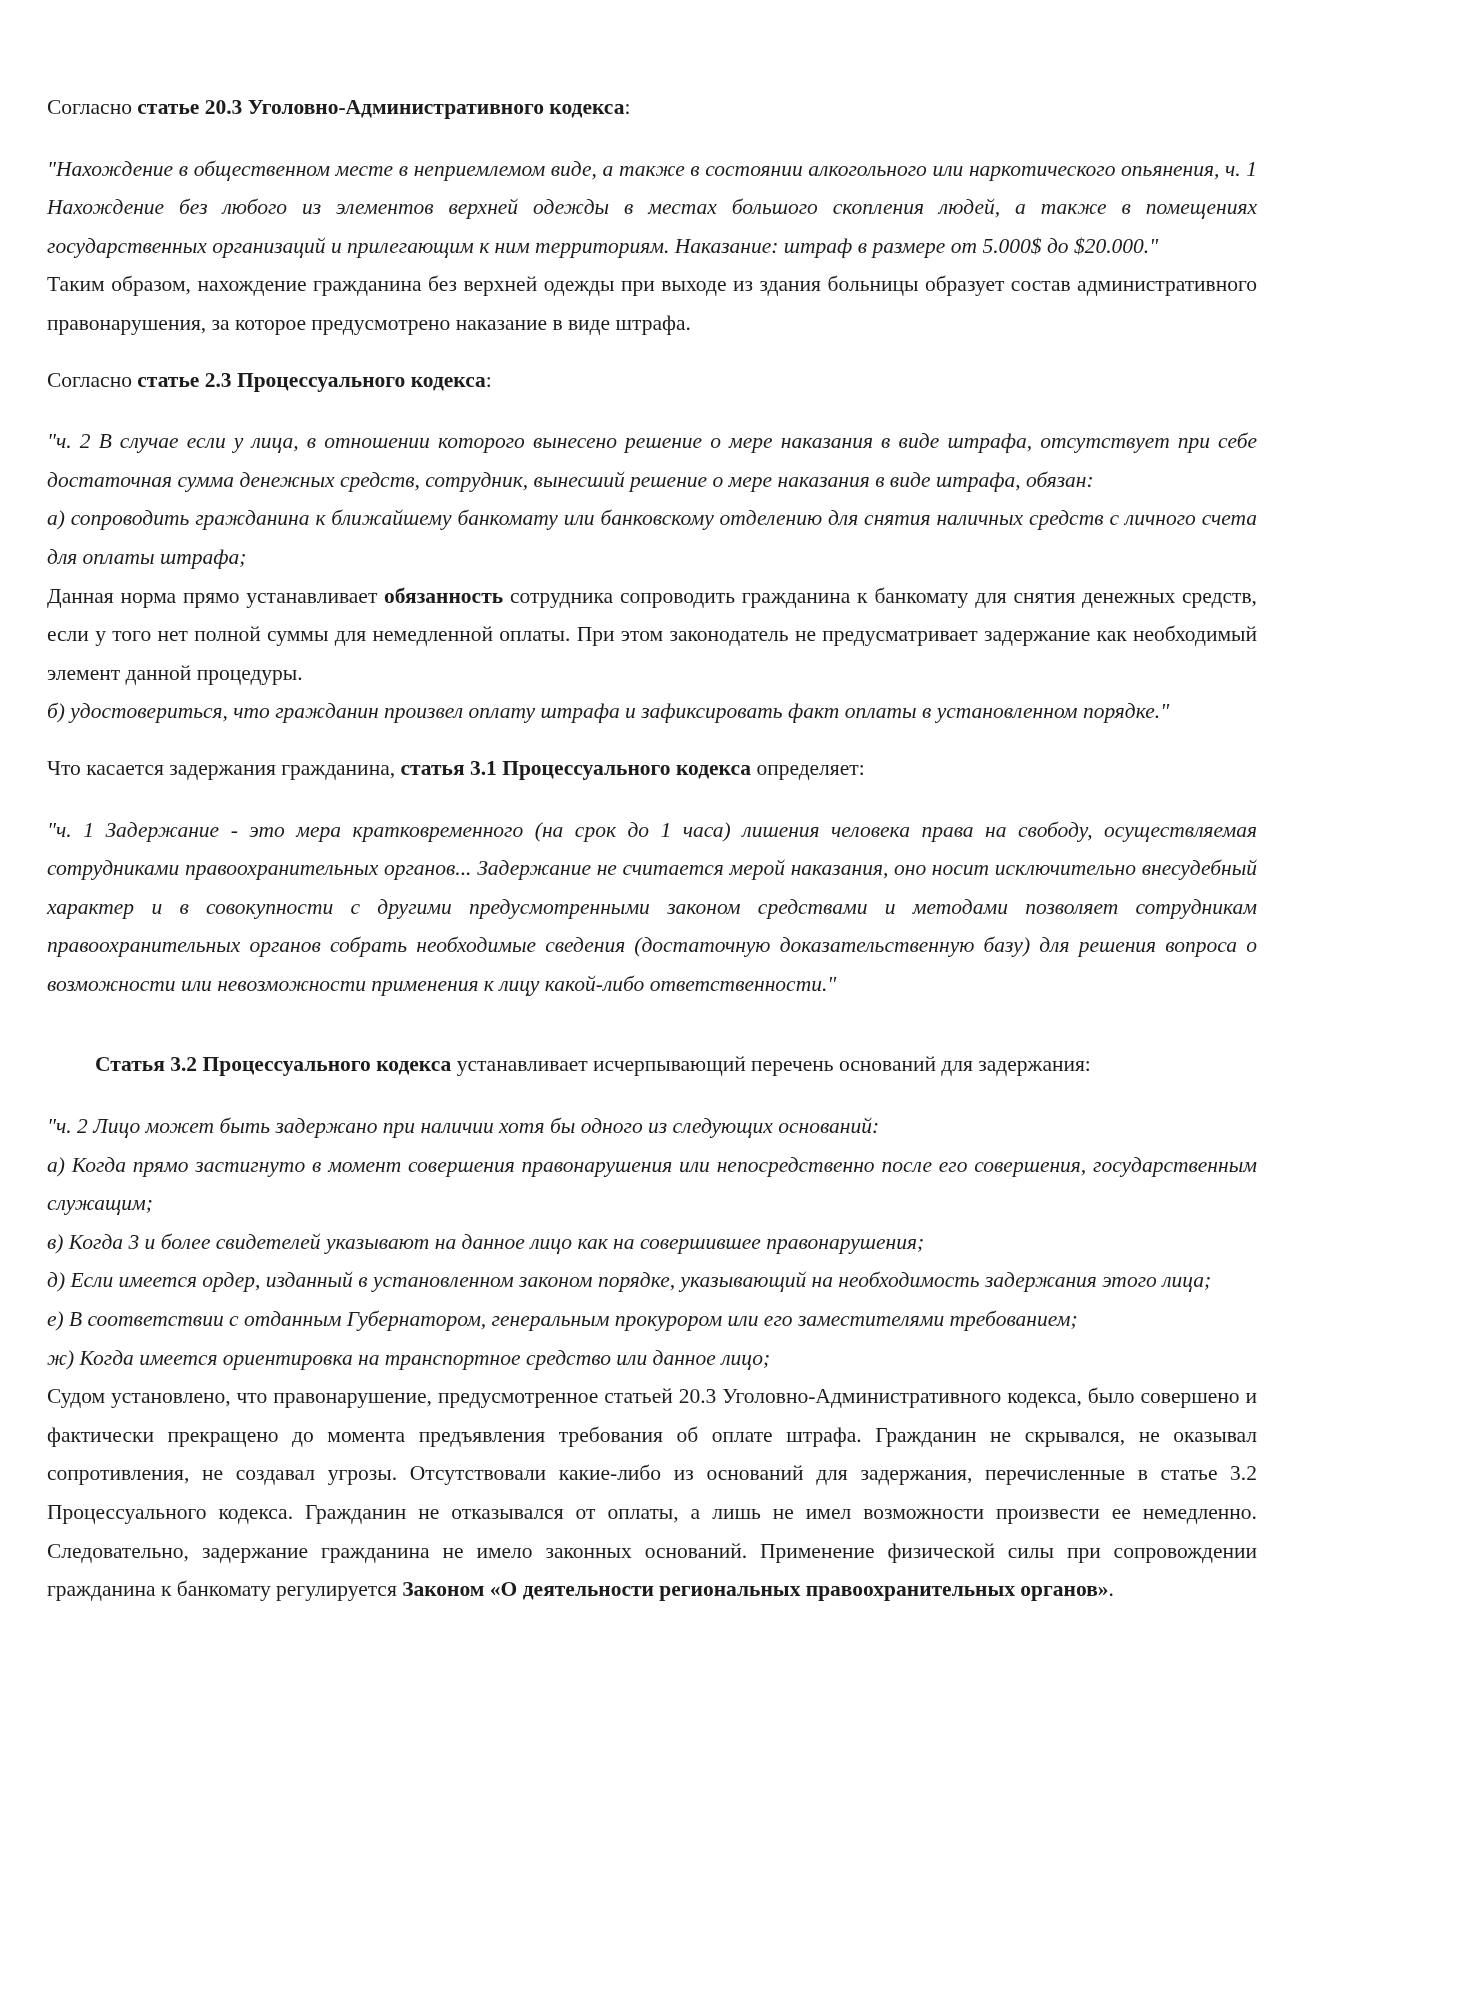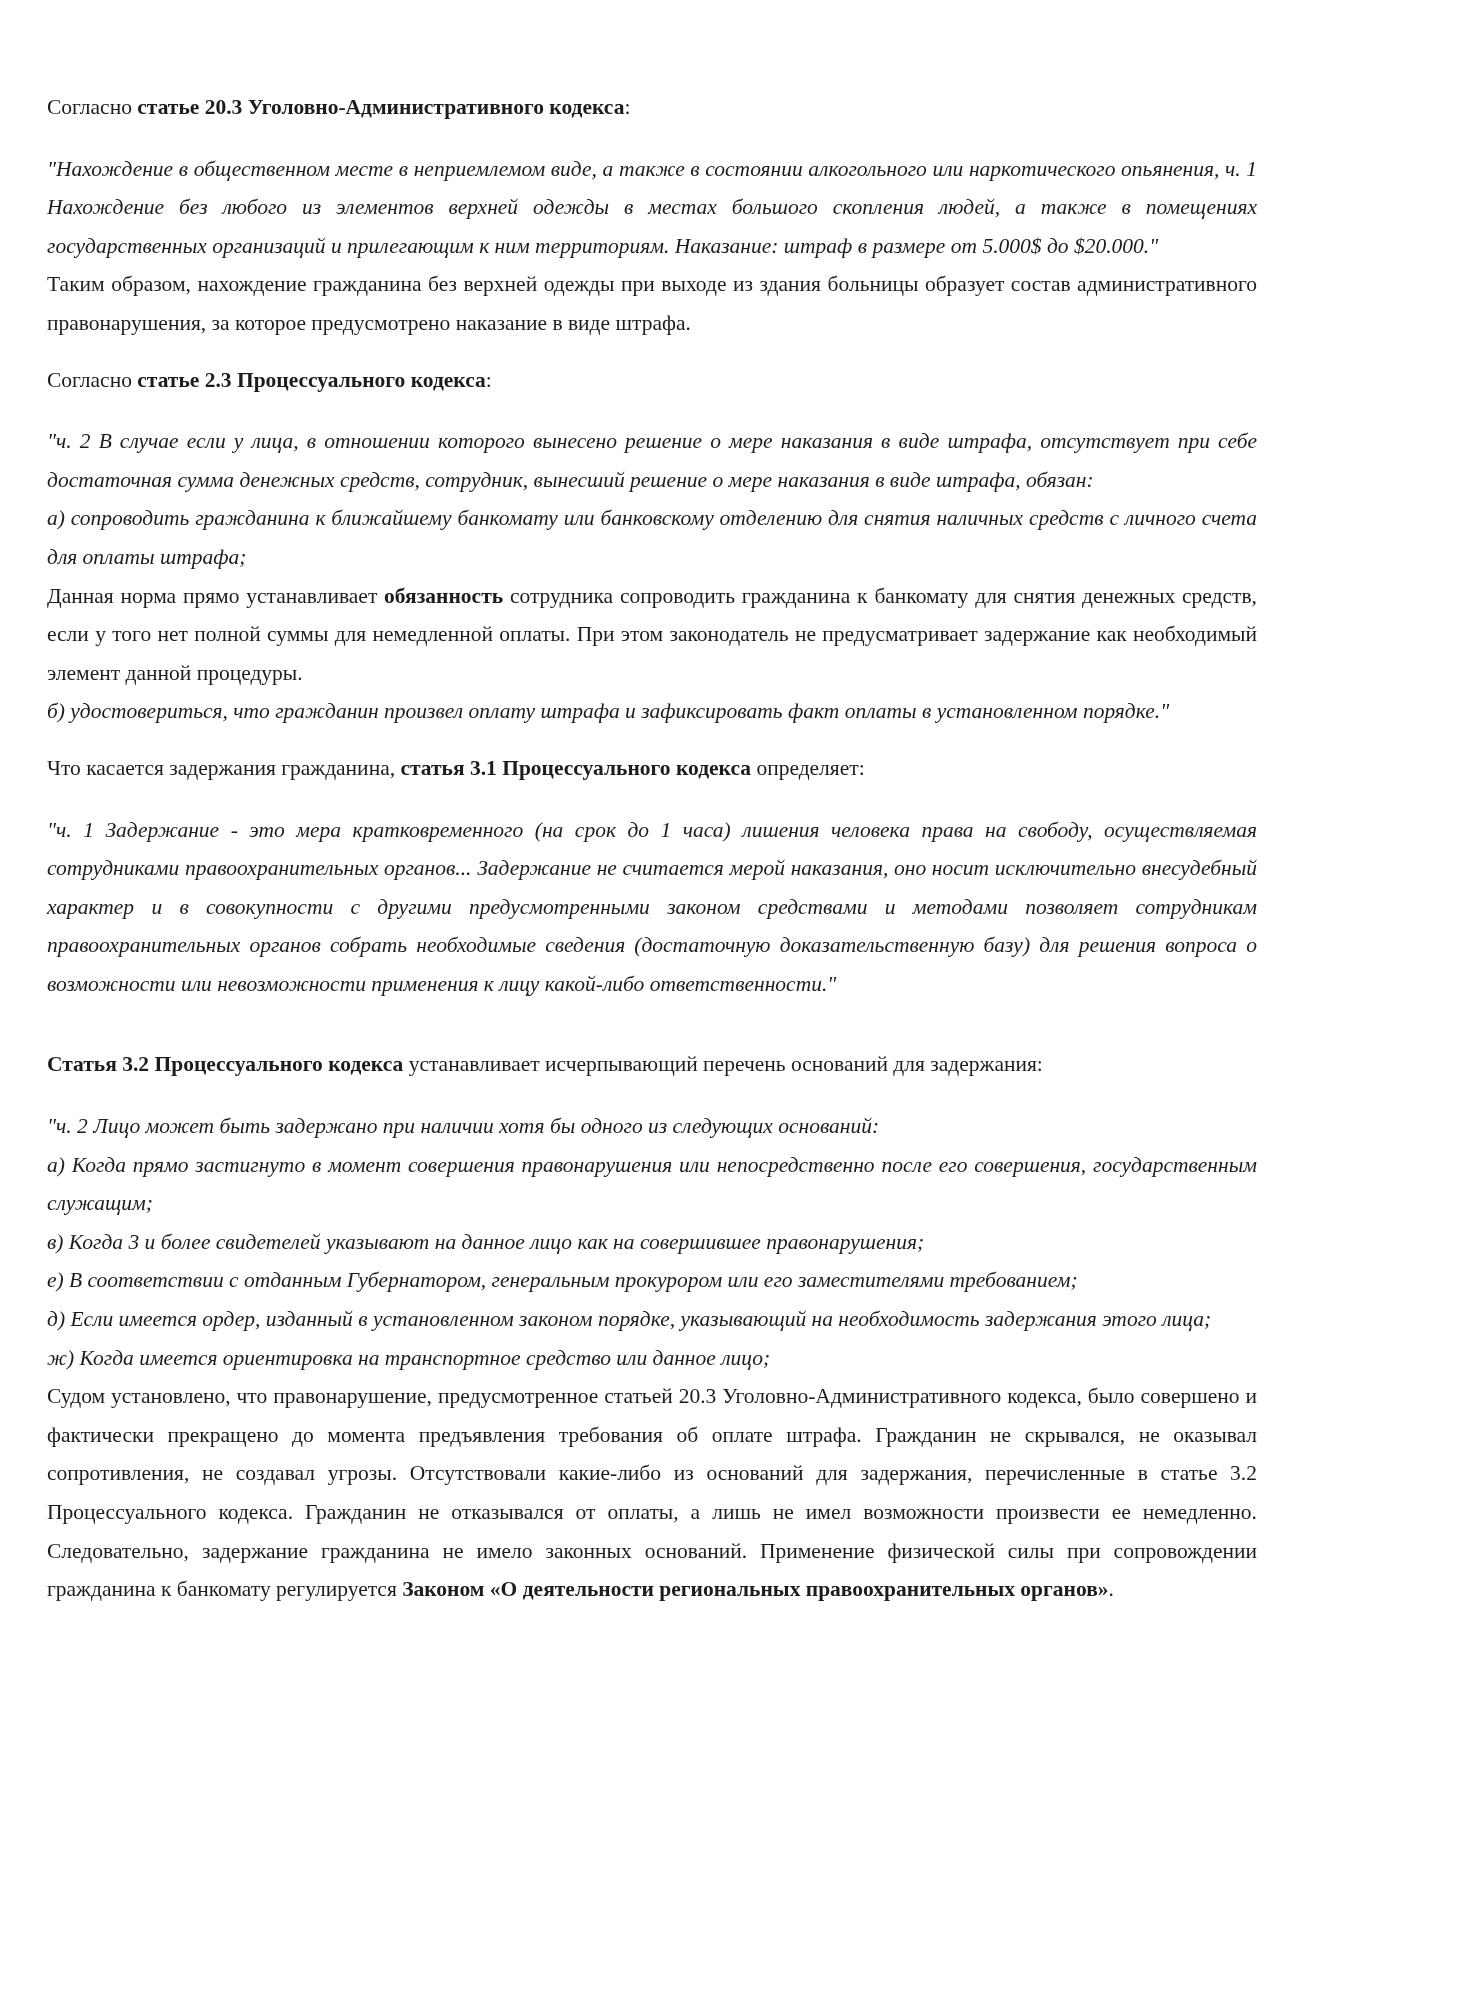--- a/index.html
+++ b/index.html
@@ -22,37 +22,37 @@
   .para {
     margin: 0;
     text-align: justify;
     line-height: 38.6px;
   }
   .para.heading { text-align: left; }
   .para.quote { font-style: italic; }
   .seg-bold { font-weight: bold; }
   .gap-quote      { margin-top: 23px; }
   .gap-section    { margin-top: 18px; }
-  .gap-section-lg { margin-top: 42px; }
+  .gap-section-lg { margin-top: 42px; margin-left: 48px; }
 </style>
 </head>
 <body>
 
 <div class="page" style="background: rgb(255, 255, 255); color: rgb(28, 28, 28);">
     <p class="para heading"><span>Согласно </span><span class="seg-bold">статье 20.3 Уголовно-Административного кодекса</span><span>:</span></p>
     <p class="para quote gap-quote"><span>"Нахождение в общественном месте в неприемлемом виде, а также в состоянии алкогольного или наркотического опьянения, ч. 1 Нахождение без любого из элементов верхней одежды в местах большого скопления людей, а также в помещениях государственных организаций и прилегающим к ним территориям. Наказание: штраф в размере от 5.000$ до $20.000."</span></p>
     <p class="para body"><span>Таким образом, нахождение гражданина без верхней одежды при выходе из здания больницы образует состав административного правонарушения, за которое предусмотрено наказание в виде штрафа.</span></p>
     <p class="para heading gap-section"><span>Согласно </span><span class="seg-bold">статье 2.3 Процессуального кодекса</span><span>:</span></p>
     <p class="para quote gap-quote"><span>"ч. 2 В случае если у лица, в отношении которого вынесено решение о мере наказания в виде штрафа, отсутствует при себе достаточная сумма денежных средств, сотрудник, вынесший решение о мере наказания в виде штрафа, обязан:</span></p>
     <p class="para quote"><span>а) сопроводить гражданина к ближайшему банкомату или банковскому отделению для снятия наличных средств с личного счета для оплаты штрафа;</span></p>
     <p class="para body"><span>Данная норма прямо устанавливает </span><span class="seg-bold">обязанность</span><span> сотрудника сопроводить гражданина к банкомату для снятия денежных средств, если у того нет полной суммы для немедленной оплаты. При этом законодатель не предусматривает задержание как необходимый элемент данной процедуры.</span></p>
     <p class="para quote"><span>б) удостовериться, что гражданин произвел оплату штрафа и зафиксировать факт оплаты в установленном порядке."</span></p>
     <p class="para heading gap-section"><span>Что касается задержания гражданина, </span><span class="seg-bold">статья 3.1 Процессуального кодекса</span><span> определяет:</span></p>
     <p class="para quote gap-quote"><span>"ч. 1 Задержание - это мера кратковременного (на срок до 1 часа) лишения человека права на свободу, осуществляемая сотрудниками правоохранительных органов... Задержание не считается мерой наказания, оно носит исключительно внесудебный характер и в совокупности с другими предусмотренными законом средствами и методами позволяет сотрудникам правоохранительных органов собрать необходимые сведения (достаточную доказательственную базу) для решения вопроса о возможности или невозможности применения к лицу какой-либо ответственности."</span></p>
     <p class="para heading gap-section-lg"><span class="seg-bold">Статья 3.2 Процессуального кодекса</span><span> устанавливает исчерпывающий перечень оснований для задержания:</span></p>
     <p class="para quote gap-quote"><span>"ч. 2 Лицо может быть задержано при наличии хотя бы одного из следующих оснований:</span></p>
     <p class="para quote"><span>а) Когда прямо застигнуто в момент совершения правонарушения или непосредственно после его совершения, государственным служащим;</span></p>
     <p class="para quote"><span>в) Когда 3 и более свидетелей указывают на данное лицо как на совершившее правонарушения;</span></p>
+    <p class="para quote"><span>д) Если имеется ордер, изданный в установленном законом порядке, указывающий на необходимость задержания этого лица;</span></p>
     <p class="para quote"><span>е) В соответствии с отданным Губернатором, генеральным прокурором или его заместителями требованием;</span></p>
-    <p class="para quote"><span>д) Если имеется ордер, изданный в установленном законом порядке, указывающий на необходимость задержания этого лица;</span></p>
     <p class="para quote"><span>ж) Когда имеется ориентировка на транспортное средство или данное лицо;</span></p>
     <p class="para body"><span>Судом установлено, что правонарушение, предусмотренное статьей 20.3 Уголовно-Административного кодекса, было совершено и фактически прекращено до момента предъявления требования об оплате штрафа. Гражданин не скрывался, не оказывал сопротивления, не создавал угрозы. Отсутствовали какие-либо из оснований для задержания, перечисленные в статье 3.2 Процессуального кодекса. Гражданин не отказывался от оплаты, а лишь не имел возможности произвести ее немедленно. Следовательно, задержание гражданина не имело законных оснований. Применение физической силы при сопровождении гражданина к банкомату регулируется </span><span class="seg-bold">Законом «О деятельности региональных правоохранительных органов»</span><span>.</span></p>
   </div>
 
 </body></html>

